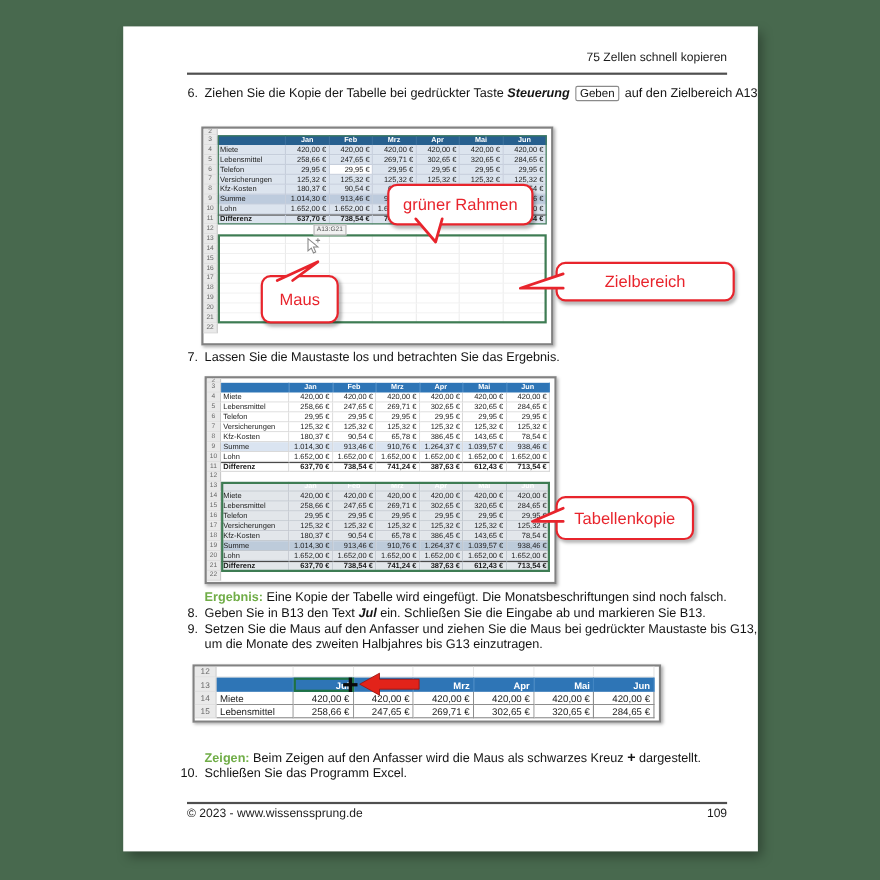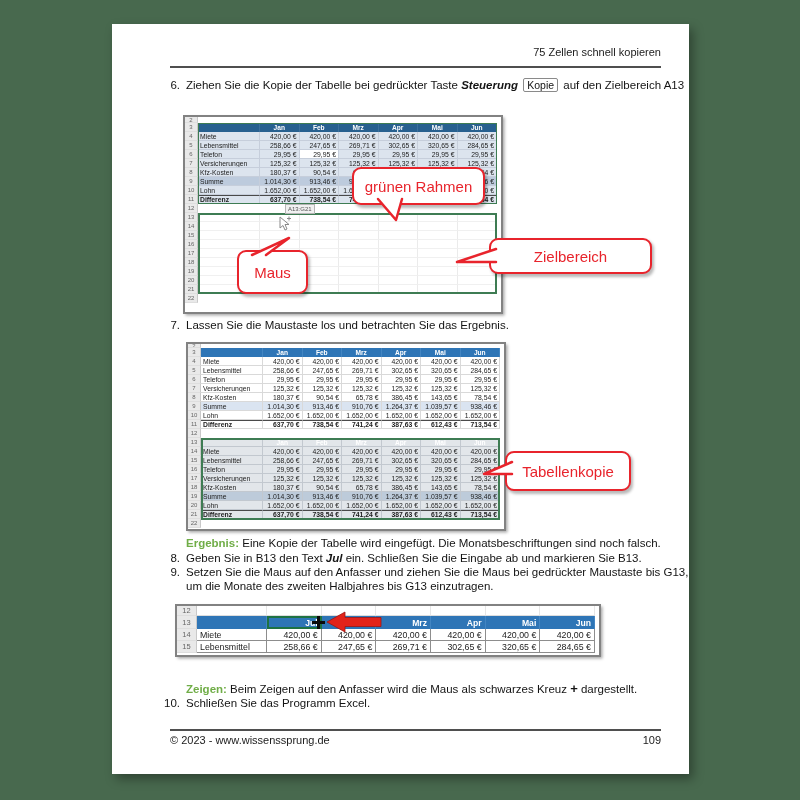--- a/index.html
+++ b/index.html
@@ -75,21 +75,21 @@
 </head>
 <body>
 
 <div class="page">
 
   <div class="hd-title">75 Zellen schnell kopieren</div>
   <div class="rule" style="top:42px"></div>
 
   <div class="step" style="top:54px">
     <span class="num">6.</span>
-    <span class="txt"><span>Ziehen Sie die Kopie der Tabelle bei gedrückter Taste </span><span class="bi">Steuerung</span> <span class="key">Kopie</span><span> auf den Zielbereich A13</span><br></span>
+    <span class="txt"><span>Ziehen Sie die Kopie der Tabelle bei gedrückter Taste </span><span class="bi">Steuerung</span> <span class="key">Geben</span><span> auf den Zielbereich A13</span><br></span>
   </div>
 
   <div id="shot1" class="shot" style="left:71px;top:91px;width:316px;height:195px">
       <div class="xrow " style="height: 6px;">
         <div class="xc g">2</div>
         <div class="xc fill"></div>
       </div>
       <div class="xrow " style="height: 9px;">
         <div class="xc g">3</div>
         <div class="xc lb hc hdr1"></div>
@@ -564,34 +564,34 @@
     <span class="txt">Schließen Sie das Programm Excel.</span>
   </div>
 
   <div class="rule" style="top:705px;height:1.5px"></div>
   <div class="footer">
     <span>© 2023 - www.wissenssprung.de</span>
     <span>109</span>
   </div>
 
   <div class="callout" style="left:240px;top:143px;width:129px;height:34px">
-    <span>grünen Rahmen</span>
+    <span>grüner Rahmen</span>
     <svg class="tail" style="left:20px;top:29px" width="36" height="26">
       <path d="M4 1 L22 22 L28 1"></path>
     </svg>
   </div>
 
   <div class="callout" style="left:125px;top:226px;width:67px;height:40px">
     <span>Maus</span>
     <svg class="tail" style="left:6px;top:-16px" width="50" height="22">
       <path d="M7 19 L44 2 L21 19"></path>
     </svg>
   </div>
 
-  <div class="callout" style="left:377px;top:214px;width:159px;height:32px">
+  <div class="callout" style="left:393px;top:214px;width:159px;height:32px">
     <span>Zielbereich</span>
     <svg class="tail" style="left:-36px;top:6px" width="46" height="22">
       <path d="M41 3 L2 16 L41 16"></path>
     </svg>
   </div>
 
   <div class="callout" style="left:393px;top:427px;width:122px;height:36px">
     <span>Tabellenkopie</span>
     <svg class="tail" style="left:-26px;top:6px" width="36" height="22">
       <path d="M31 3 L3 15 L31 15"></path>

